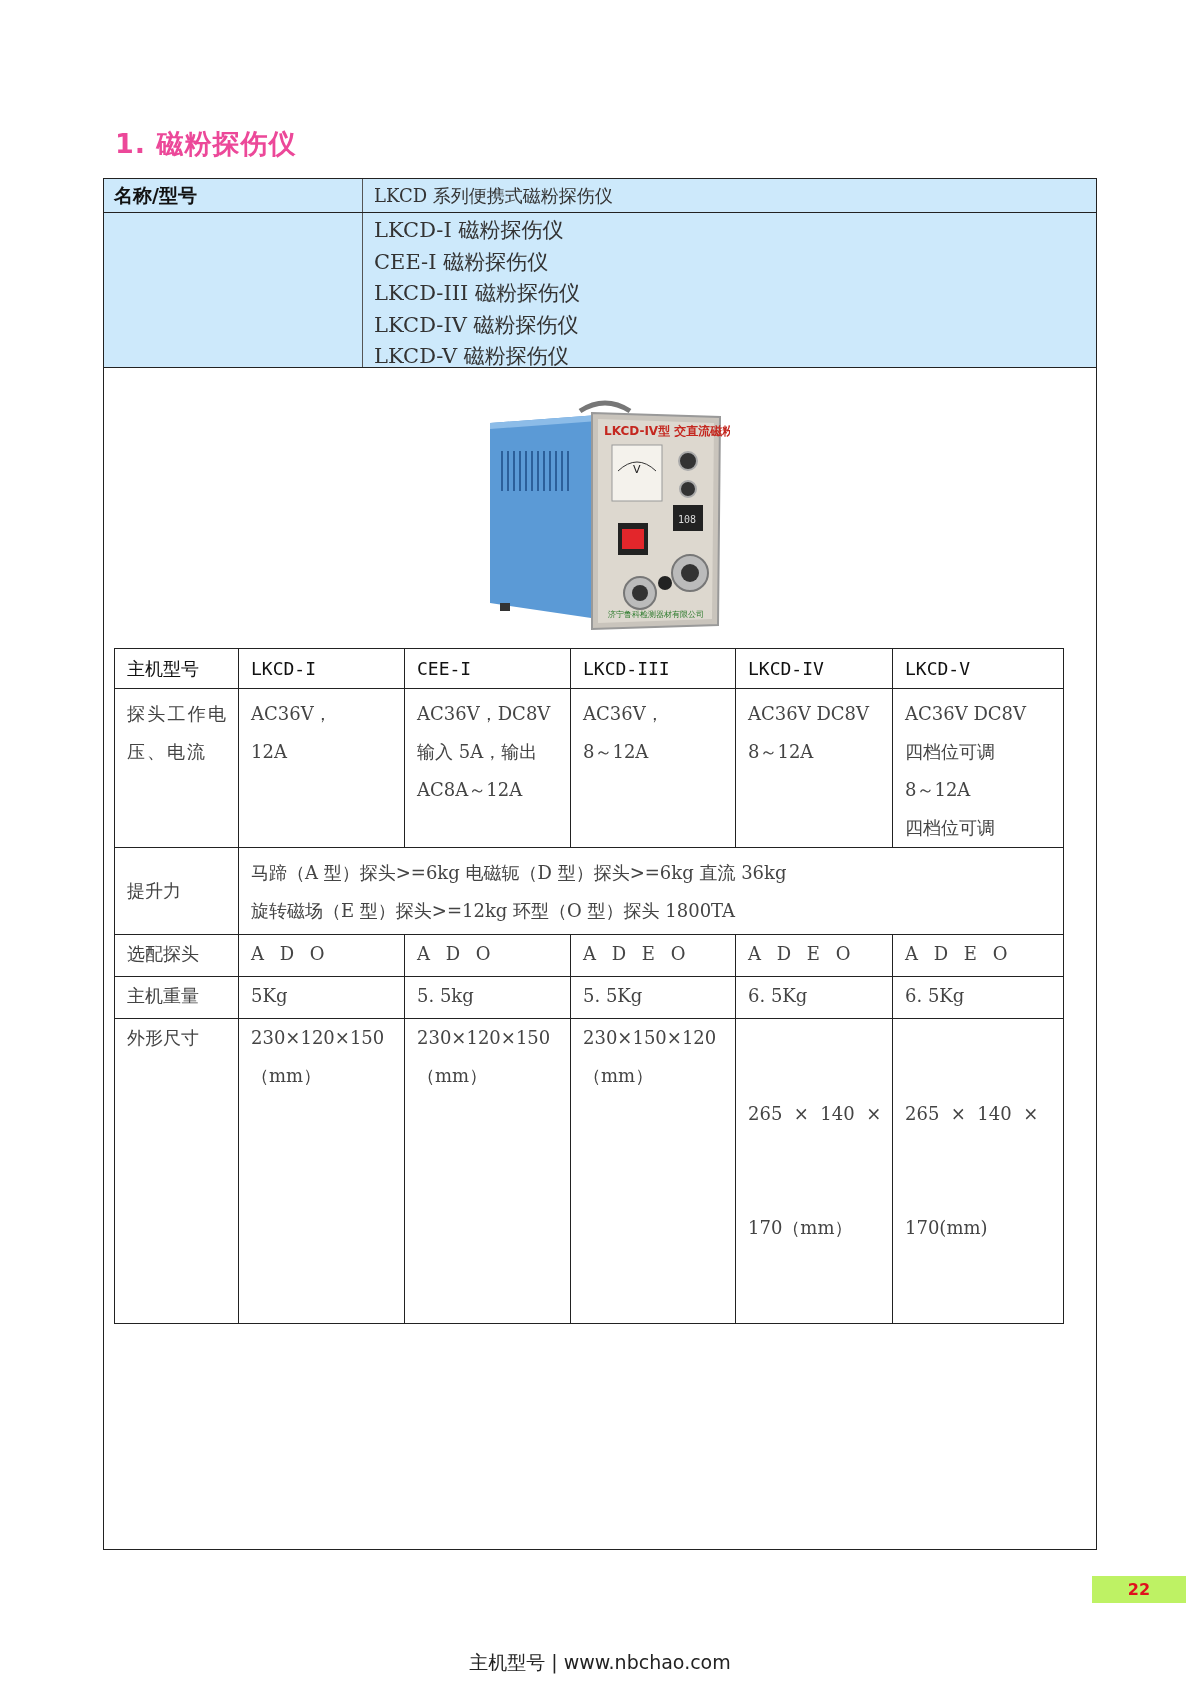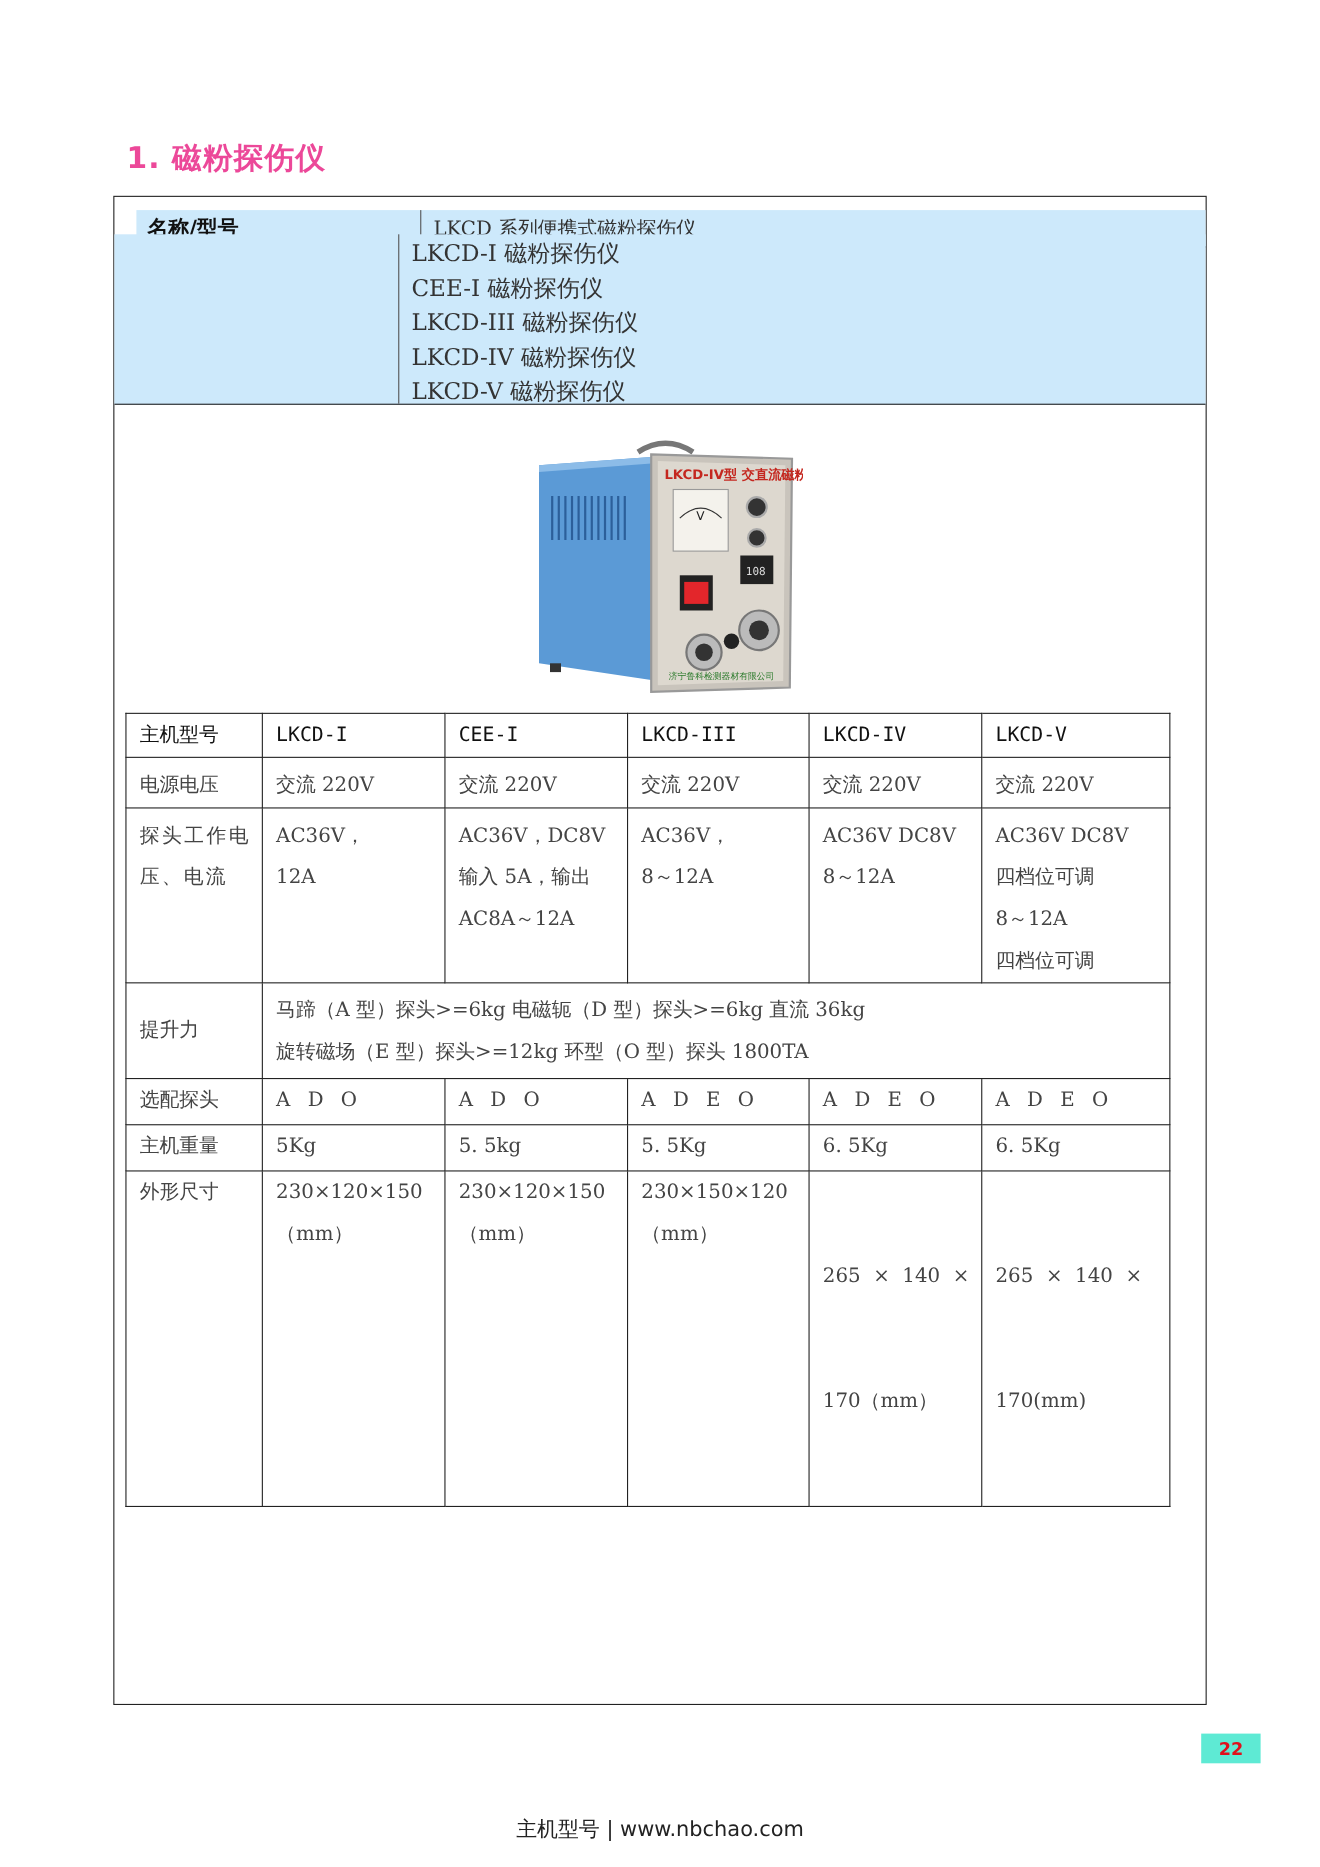--- a/index.html
+++ b/index.html
@@ -3,36 +3,36 @@
 <meta charset="utf-8">
 <style>
   html, body { margin:0; padding:0; background:#ffffff; }
   body { width:1200px; height:1697px; position:relative; overflow:hidden;
          font-family:"DejaVu Serif","Liberation Serif",serif; color:#333; }
   .title { position:absolute; left:115px; top:126px; font-family:"DejaVu Sans","Liberation Sans",sans-serif;
            font-weight:bold; font-size:27px; color:#ec4899; letter-spacing:1px; }
   .frame { position:absolute; left:103px; top:178px; width:994px; height:1372px;
            border:1.5px solid #222; box-sizing:border-box; }
   .toprow { position:absolute; left:0; right:0; background:#cde9fb; border-bottom:1.5px solid #222; box-sizing:border-box; }
-  .toprow.r1 { top:12px; height:34px;margin-left:20px; }
+  .toprow.r1 { top:0; height:34px; }
   .toprow.r2 { top:34px; height:155px; }
   .toprow .split { position:absolute; left:258px; top:0; bottom:0; border-left:1.5px solid #555; }
   .toprow .lbl { position:absolute; left:10px; top:4px; font-family:"DejaVu Sans","Liberation Sans",sans-serif;
                  font-weight:bold; font-size:19px; color:#111; }
   .toprow .val { position:absolute; left:270px; top:5px; font-size:18px; color:#333; }
   .toprow .list { position:absolute; left:270px; top:2px; font-size:21px; color:#333; line-height:31.5px; }
   .photo { position:absolute; left:480px; top:393px; width:250px; height:240px; }
   table.spec { position:absolute; left:114px; top:648px; width:949px; border-collapse:collapse; table-layout:fixed; }
   table.spec td { border:1.3px solid #222; vertical-align:top; padding:6px 10px 0 12px; font-size:18px; color:#444;
                   line-height:38px; box-sizing:border-box; }
   table.spec tr.hdr td { font-family:"DejaVu Sans Mono","Liberation Mono",monospace; color:#111; height:40px; padding-top:1px; }
   table.spec tr.hdr td.first { font-family:"DejaVu Sans","Liberation Sans",sans-serif; font-weight:normal; }
   .jus { text-align:justify; text-align-last:left; letter-spacing:2px; }
   .rowlbl { color:#444; }
-  .pagebox { position:absolute; left:1092px; top:1576px; width:54px; height:27px; background:#5eead4;
+  .pagebox { position:absolute; left:1092px; top:1576px; width:94px; height:27px; background:#bef264;
              text-align:center; font-family:"DejaVu Sans","Liberation Sans",sans-serif; font-weight:bold;
              color:#e0101c; font-size:16px; line-height:27px; }
   .footer { position:absolute; left:0; right:0; top:1650px; text-align:center;
             font-family:"DejaVu Sans","Liberation Sans",sans-serif; font-size:19px; color:#222; }
 </style>
 </head>
 <body>
 
 <div class="title">1. 磁粉探伤仪</div>
 
@@ -113,28 +113,20 @@
   </colgroup>
   <tbody>
       <tr class="hdr">
     <td class="first">主机型号</td>
     <td>LKCD-I</td>
     <td>CEE-I</td>
     <td>LKCD-III</td>
     <td>LKCD-IV</td>
     <td>LKCD-V</td>
   </tr>
-  <tr style="height:46px">
-    <td class="rowlbl">电源电压</td>
-    <td>交流 220V</td>
-    <td>交流 220V</td>
-    <td>交流 220V</td>
-    <td>交流 220V</td>
-    <td>交流 220V</td>
-  </tr>
   <tr style="height:153px">
     <td class="rowlbl jus">探头工作电压、电流</td>
     <td>
       <div>AC36V，</div>
       <div>12A</div>
     </td>
     <td>
       <div>AC36V，DC8V</div>
       <div>输入 5A，输出</div>
       <div>AC8A～12A</div>

